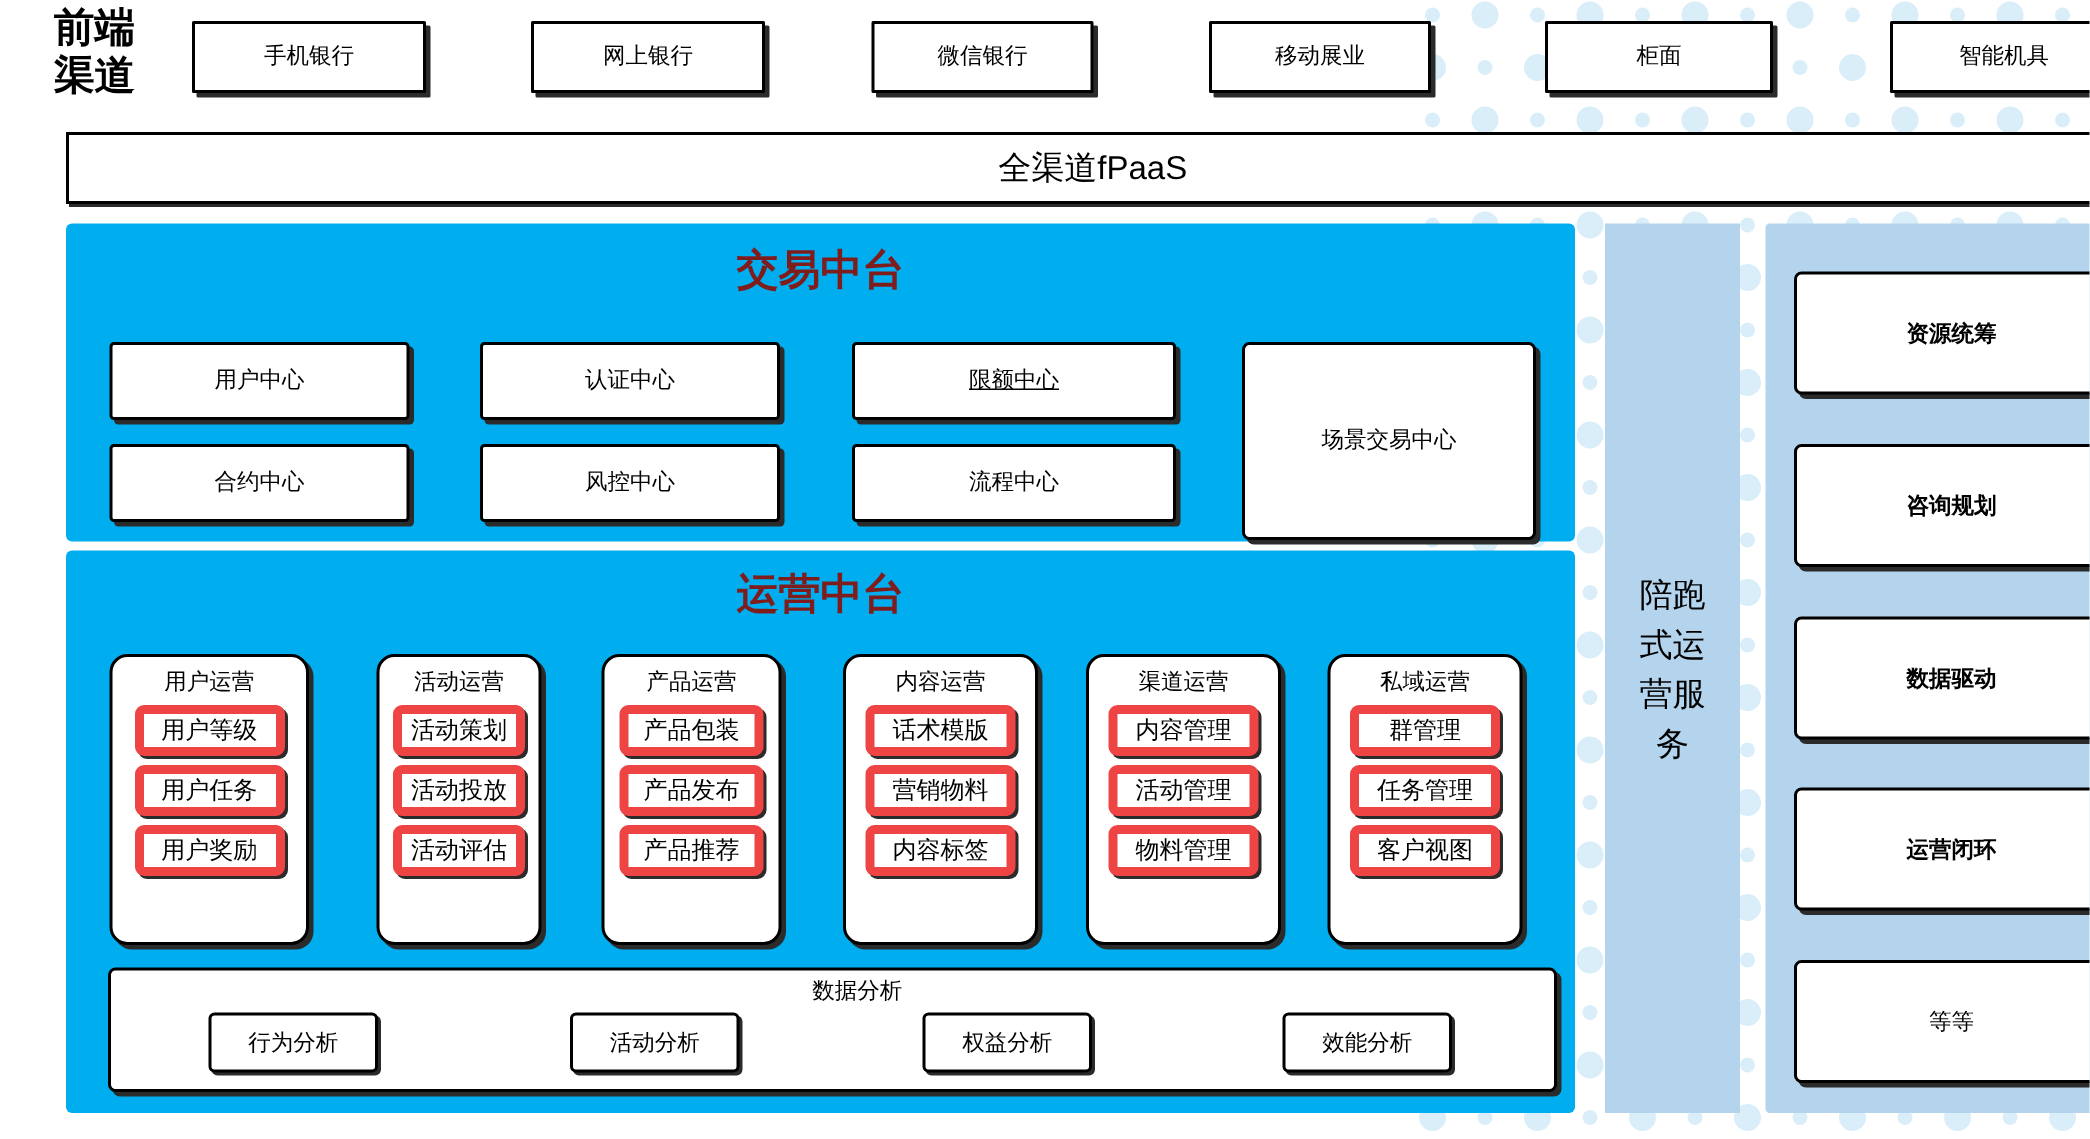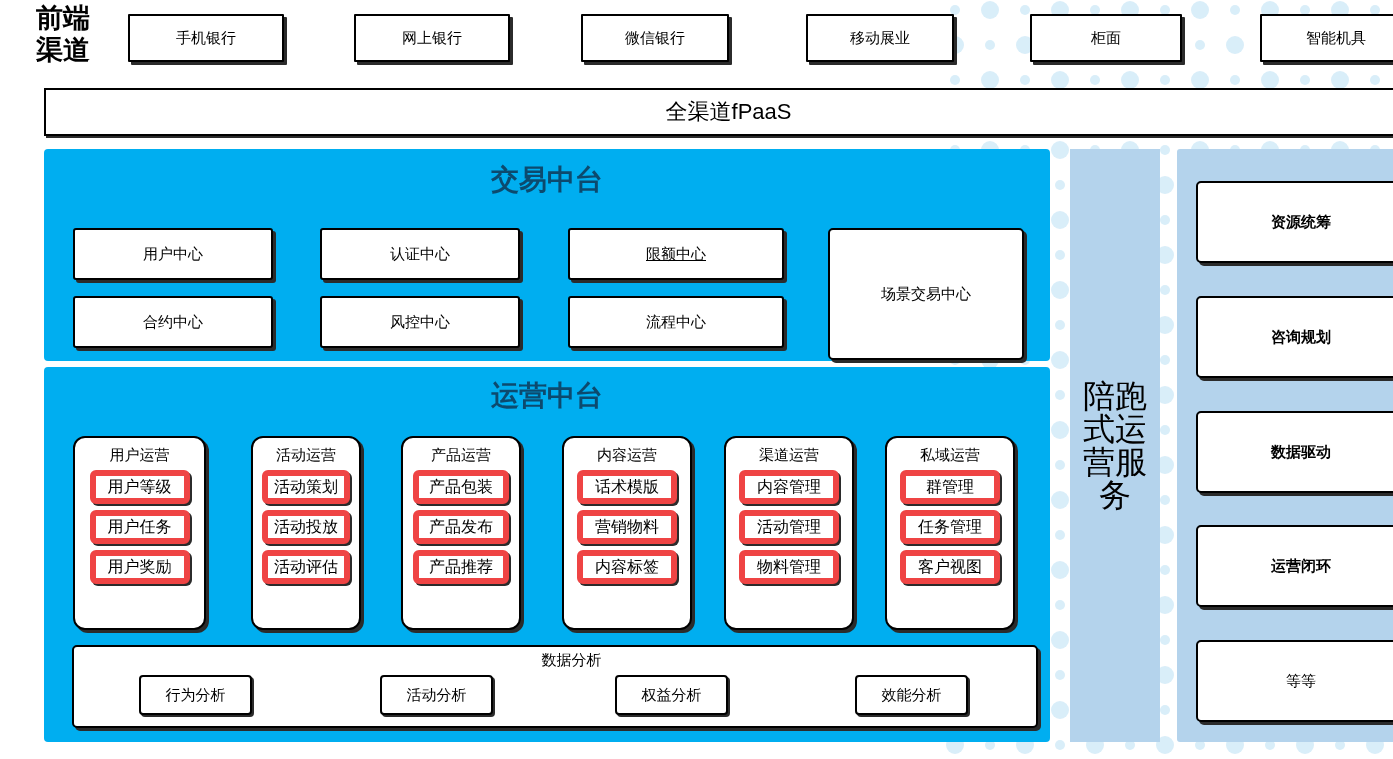--- a/index.html
+++ b/index.html
@@ -89,21 +89,21 @@
     background: #00AEF0;
     border-radius: 4px;
   }
 
   .panel-title {
     position: absolute;
     left: 0; right: 0;
     text-align: center;
     font-size: 28px;
     font-weight: bold;
-    color: #0c4a6e;
+    color: #7f1d1d;
   }
 
   
   #trade-panel { left: 12px; top: 149px; width: 1006px; height: 212px; }
   #trade-title { top: 12px; }
 
   .trade-box {
     height: 52px;
     font-size: 15px;
     border-radius: 3px;
@@ -189,21 +189,21 @@
     left: 1038px; top: 149px;
     width: 90px; height: 593px;
     background: #B4D3EC;
     display: flex;
     align-items: center;
     justify-content: center;
   }
   #accompany-text {
     width: 64px;
     text-align: center;
-    font-size: 32px;
+    font-size: 22px;
     line-height: 33px;
     font-weight: normal;
     color: #000;
   }
 
   
   #services-col {
     position: absolute;
     left: 1145px; top: 149px;
     width: 248px; height: 593px;

